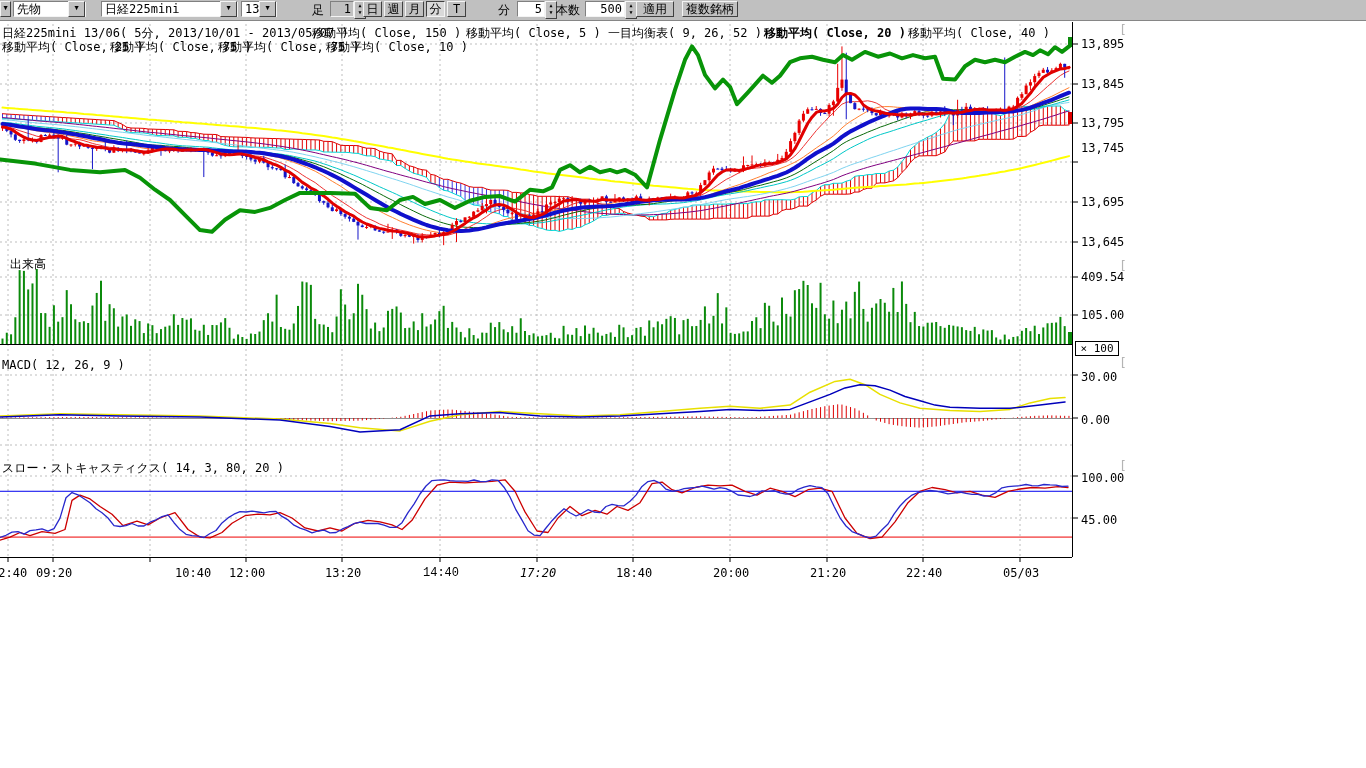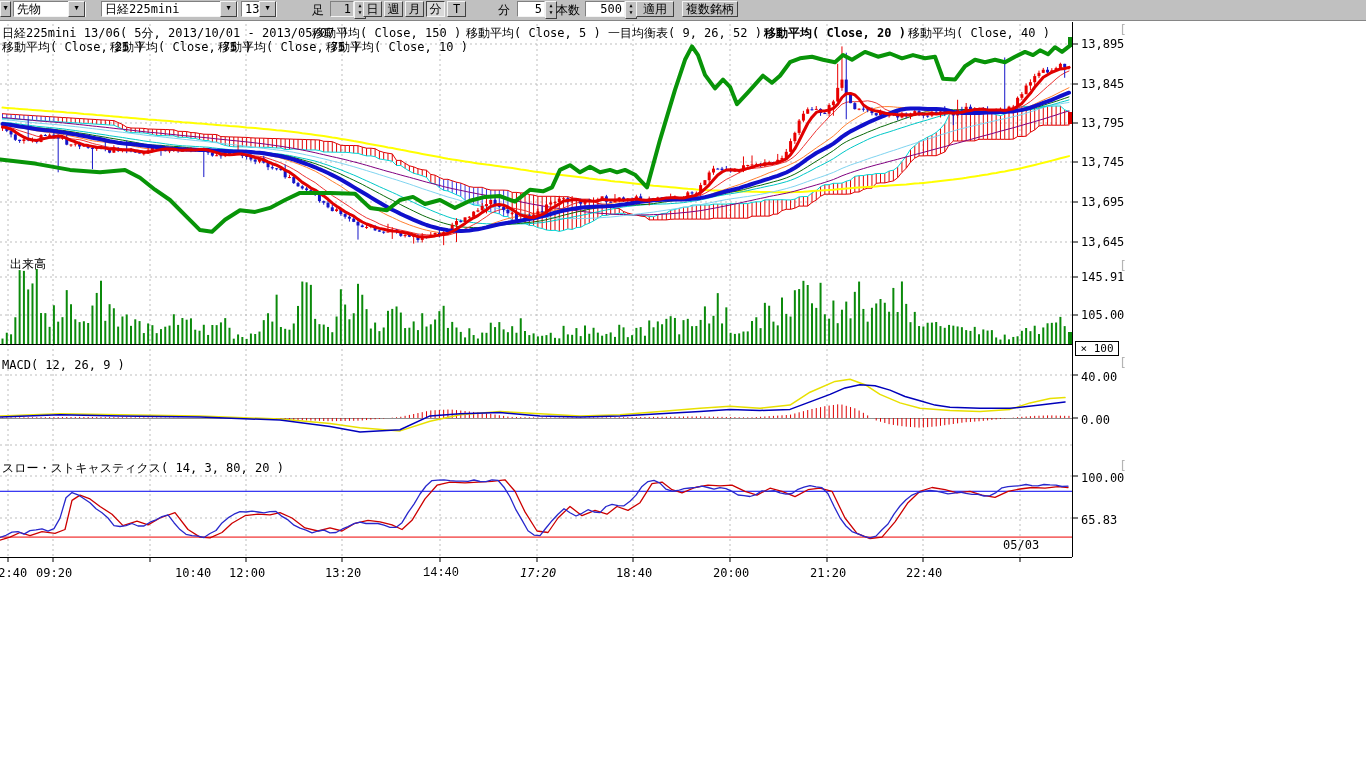--- a/index.html
+++ b/index.html
@@ -1424,39 +1424,39 @@
       <div class="txt" style="left: 608px; top: 25px;">一目均衡表( 9, 26, 52 )</div>
       <div class="txt" style="left: 764px; top: 25px; font-weight: bold;">移動平均( Close, 20 )</div>
       <div class="txt" style="left: 908px; top: 25px;">移動平均( Close, 40 )</div>
       <div class="txt" style="left: 2px; top: 39px;">移動平均( Close, 25 )</div>
       <div class="txt" style="left: 110px; top: 39px;">移動平均( Close, 75 )</div>
       <div class="txt" style="left: 218px; top: 39px;">移動平均( Close, 75 )</div>
       <div class="txt" style="left: 326px; top: 39px;">移動平均( Close, 10 )</div>
       <div class="txt" style="left: 1081px; top: 37px;">13,895</div>
       <div class="txt" style="left: 1081px; top: 77px;">13,845</div>
       <div class="txt" style="left: 1081px; top: 116px;">13,795</div>
-      <div class="txt" style="left: 1081px; top: 155px;">13,745</div>
+      <div class="txt" style="left: 1081px; top: 141px;">13,745</div>
       <div class="txt" style="left: 1081px; top: 195px;">13,695</div>
       <div class="txt" style="left: 1081px; top: 235px;">13,645</div>
-      <div class="txt" style="left: 1081px; top: 270px;">145.91</div>
+      <div class="txt" style="left: 1081px; top: 270px;">409.54</div>
       <div class="txt" style="left: 1081px; top: 308px;">105.00</div>
-      <div class="txt" style="left: 1081px; top: 370px;">40.00</div>
+      <div class="txt" style="left: 1081px; top: 370px;">30.00</div>
       <div class="txt" style="left: 1081px; top: 413px;">0.00</div>
       <div class="txt" style="left: 1081px; top: 471px;">100.00</div>
-      <div class="txt" style="left: 1081px; top: 513px;">65.83</div>
+      <div class="txt" style="left: 1081px; top: 513px;">45.00</div>
       <div class="txt" style="left: -9px; top: 566px;">22:40</div>
       <div class="txt" style="left: 36px; top: 566px;">09:20</div>
       <div class="txt" style="left: 133px; top: 566px; margin-left: 42px;">10:40</div>
       <div class="txt" style="left: 229px; top: 566px;">12:00</div>
       <div class="txt" style="left: 325px; top: 566px;">13:20</div>
       <div class="txt" style="left: 423px; top: 566px; font-family: Liberation Mono, monospace;">14:40</div>
       <div class="txt" style="left: 520px; top: 566px; font-style: italic;">17:20</div>
       <div class="txt" style="left: 616px; top: 566px;">18:40</div>
       <div class="txt" style="left: 713px; top: 566px;">20:00</div>
       <div class="txt" style="left: 810px; top: 566px;">21:20</div>
       <div class="txt" style="left: 906px; top: 566px;">22:40</div>
-      <div class="txt" style="left: 1003px; top: 538px; text-align: center;">05/03</div>
+      <div class="txt" style="left: 1003px; top: 566px; text-align: center;">05/03</div>
       <div class="paneMark" style="left: 1119px; top: 22px;">[</div>
       <div class="paneMark" style="left: 1119px; top: 258px;">[</div>
       <div class="paneMark" style="left: 1119px; top: 355px;">[</div>
       <div class="paneMark" style="left: 1119px; top: 458px;">[</div>
     </div>
 </div>
 
 </body></html>

